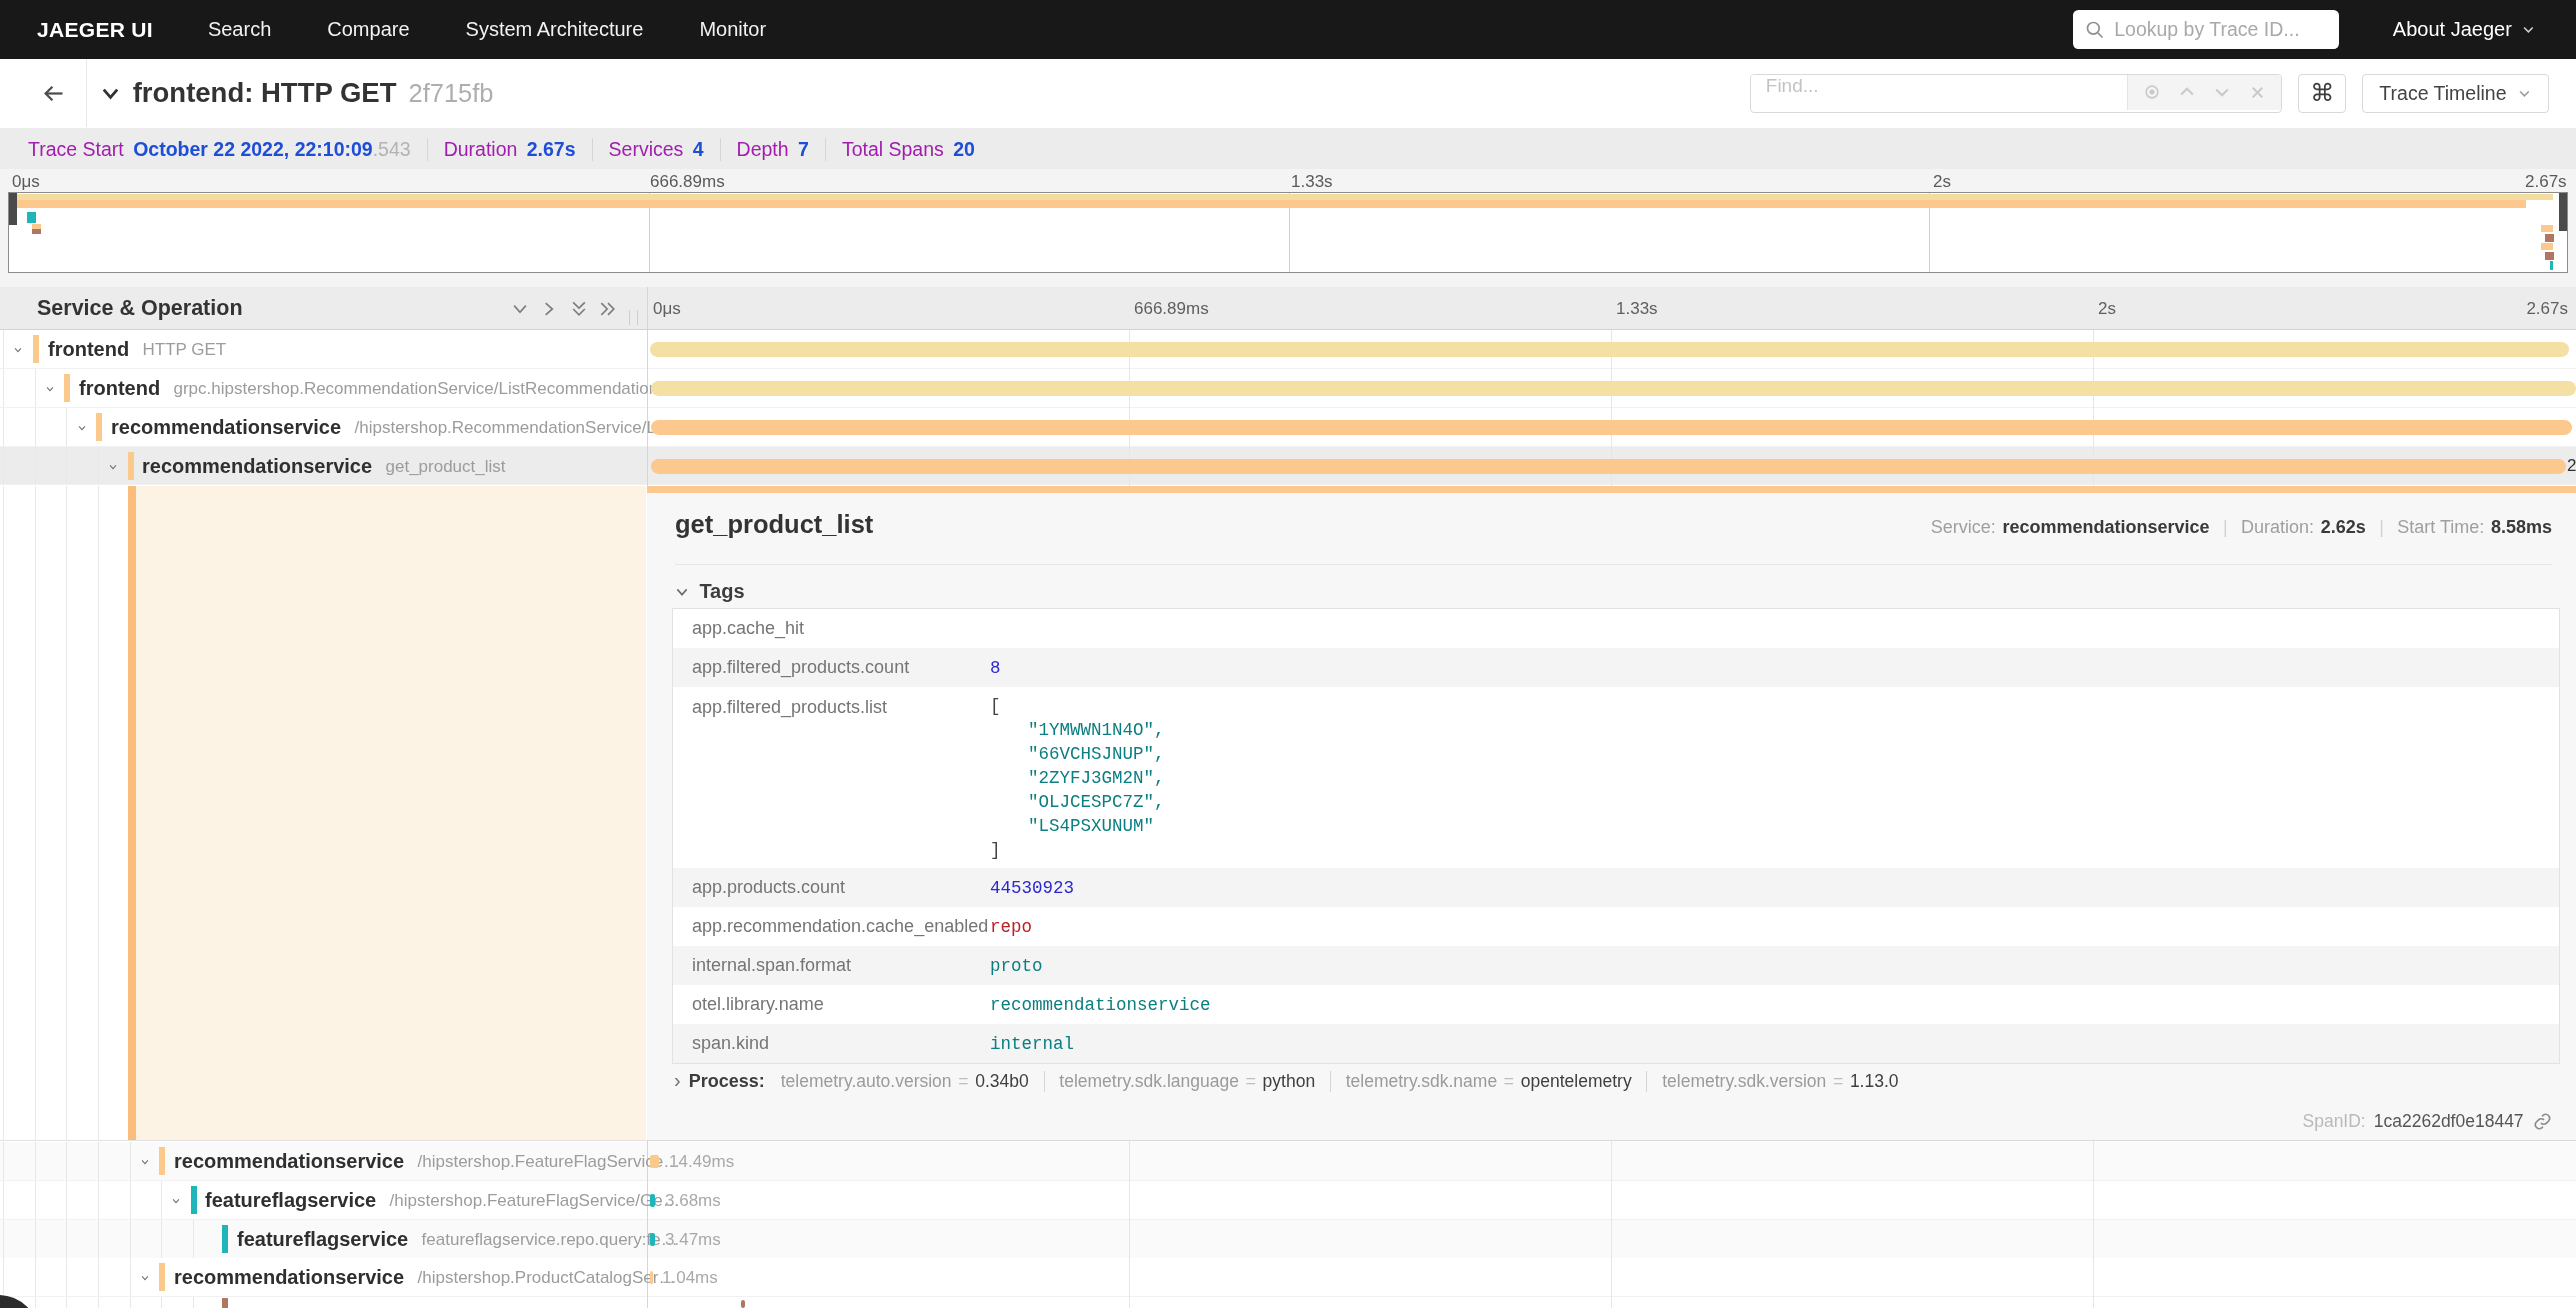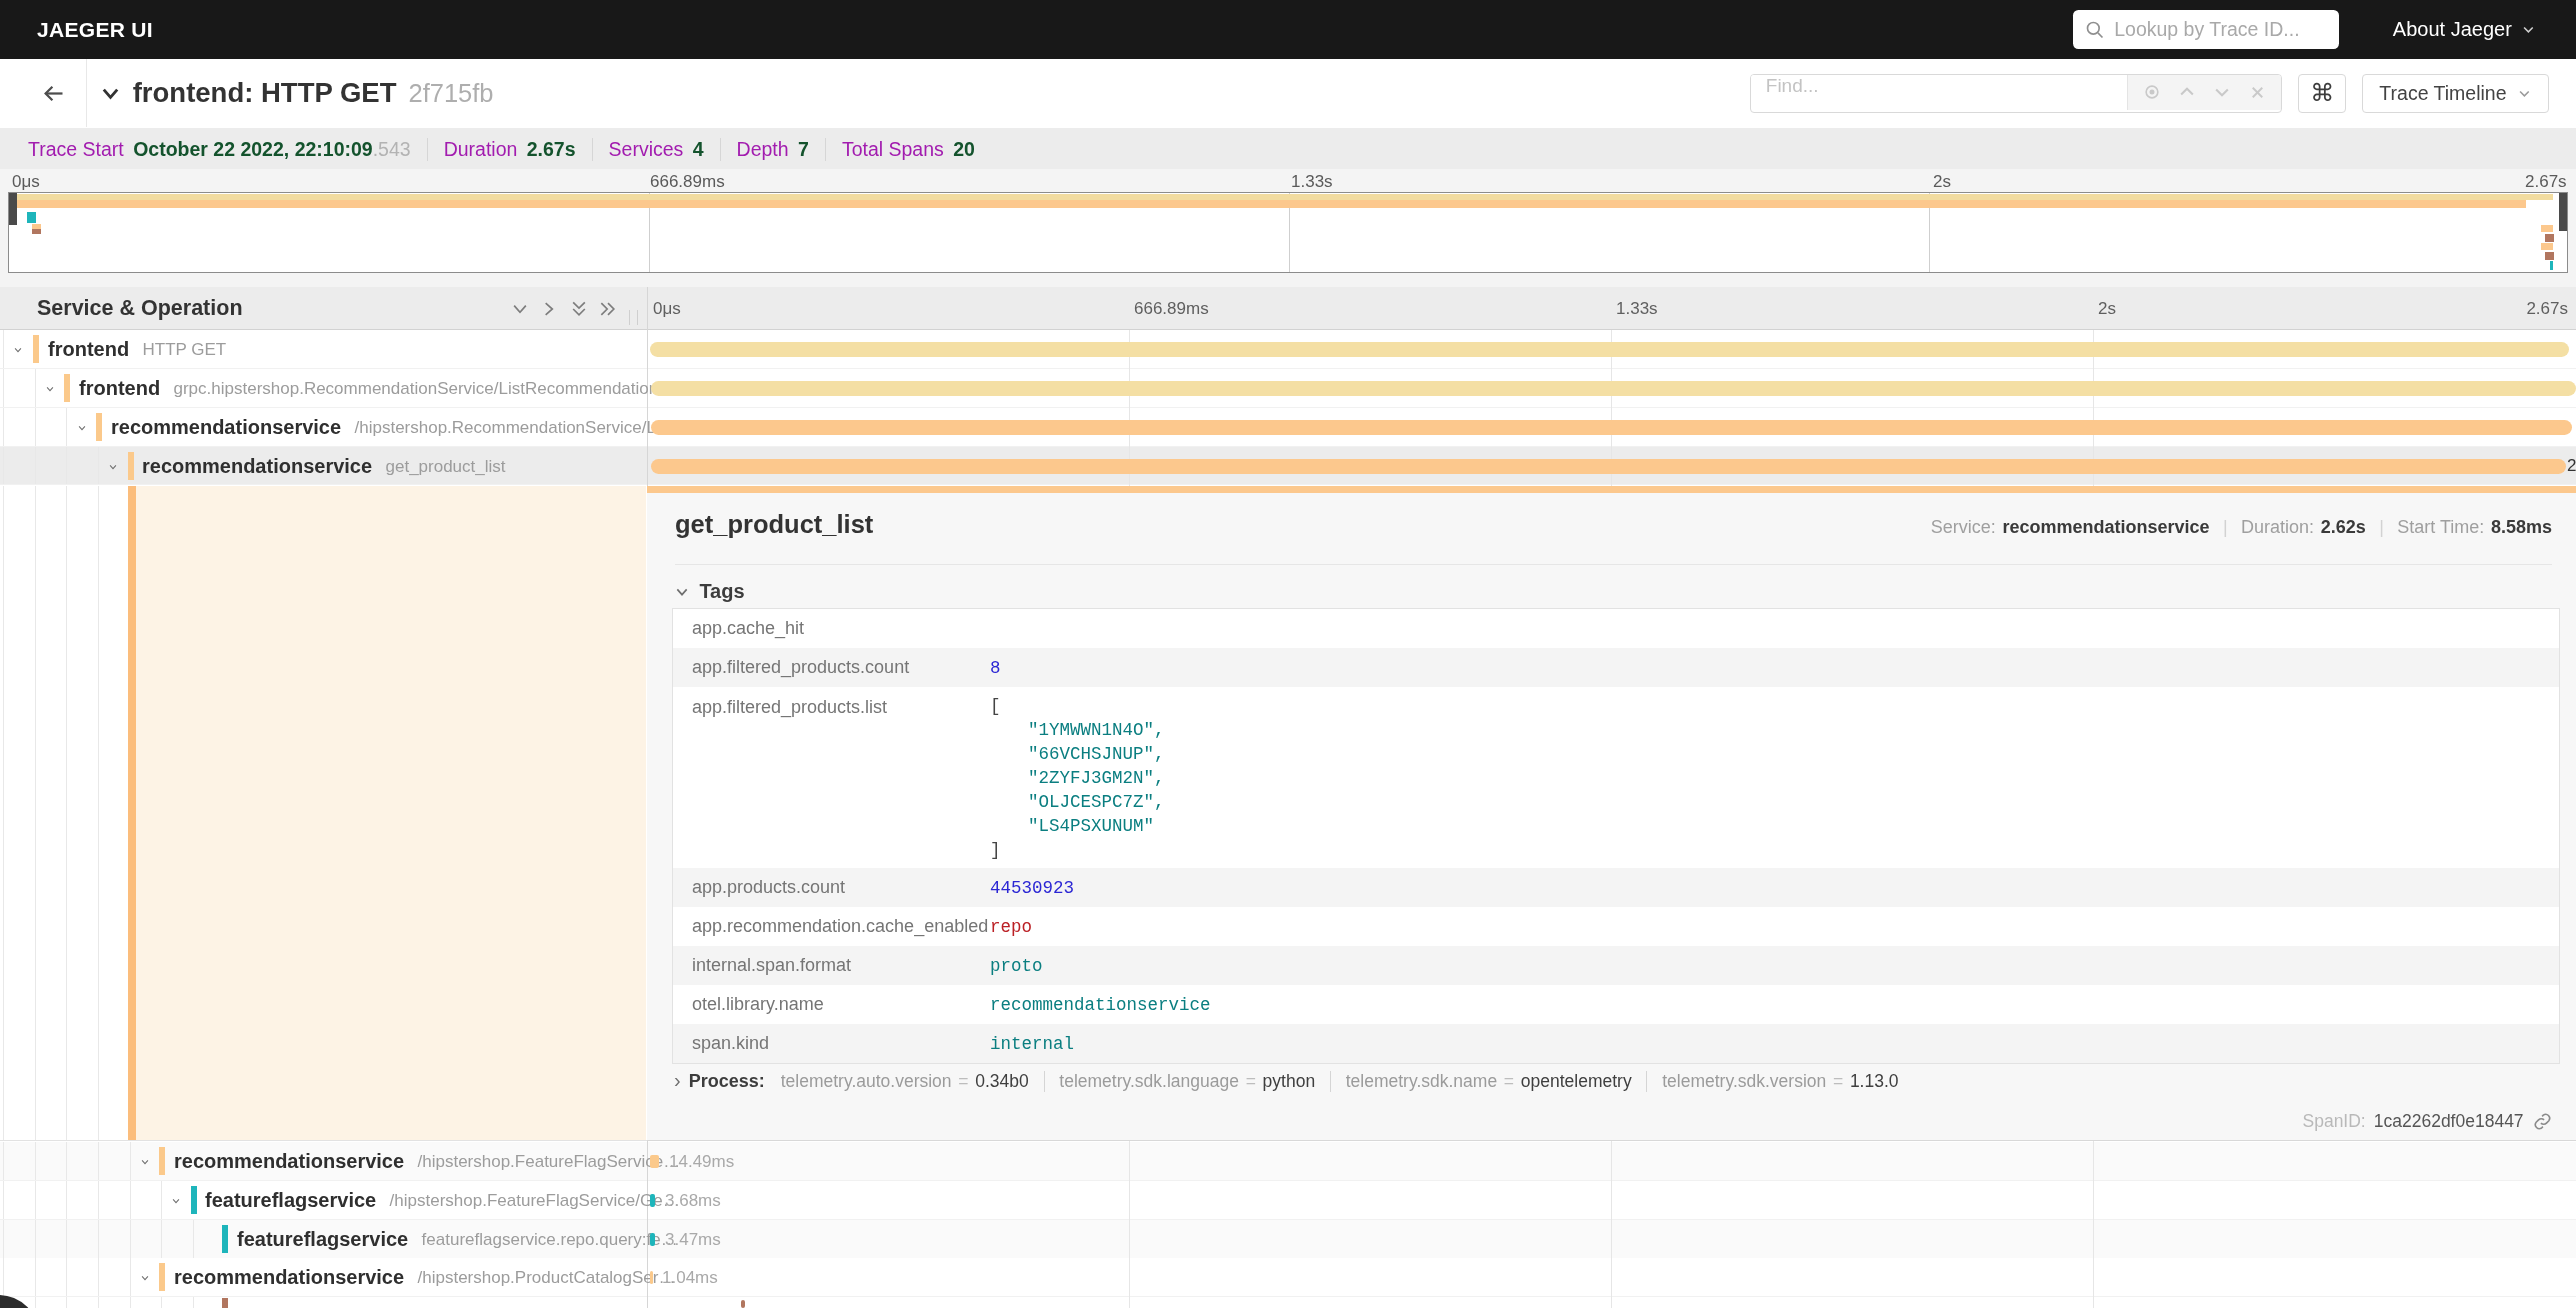--- a/index.html
+++ b/index.html
@@ -46,21 +46,21 @@
     display:flex; align-items:center; padding:0 16px; font-size:19.5px; color:#434343;
     margin-left:16px; cursor:pointer; }
   .view-btn svg { margin-left:10.7px; }
 
   
   .trace-meta { position:absolute; left:0; top:128px; width:2576px; height:42px; background:#ececec;
     display:flex; align-items:center; padding-left:12px; font-size:19.5px; }
   .meta-item { display:flex; align-items:baseline; padding:0 16px; }
   .meta-item + .meta-item { border-left:0.7px solid #d6d6d6; }
   .meta-label { color:#a21caf; margin-right:9.4px; }
-  .meta-value { color:#14532d; font-weight:700; }
+  .meta-value { color:#1d4ed8; font-weight:700; }
   .meta-suffix { color:#b3b3b3; font-weight:400; }
 
   
   .minimap { position:absolute; left:0; top:169px; width:2576px; height:118px; background:#f4f4f4; }
   .mm-label { position:absolute; top:2.7px; font-size:17px; color:#5a5a5a; }
   .mm-canvas { position:absolute; left:8px; top:23px; width:2560px; height:81px; background:#fff;
     border:1.3px solid #8c8c8c; cursor:crosshair; }
   .mm-grid { position:absolute; top:0; width:0.7px; height:100%; background:#cfcfcf; }
   .mm-bar { position:absolute; }
   .mm-handle { position:absolute; width:8px; background:#4a4a4a; cursor:ew-resize; }
@@ -148,20 +148,26 @@
   .corner-arc { position:absolute; left:-42px; top:1295px; width:81px; height:81px;
     border-radius:50%; background:#2c2c2c; z-index:8; }
 </style>
 </head>
 <body>
 
 <div id="page">
 
   <header class="navbar">
     <div class="brand">JAEGER UI</div>
+    <nav class="nav-items">
+      <div class="nav-item">Search</div>
+      <div class="nav-item">Compare</div>
+      <div class="nav-item">System Architecture</div>
+      <div class="nav-item">Monitor</div>
+    </nav>
     <div class="nav-right">
       <div class="nav-search">
         <span style="display:flex;color:#8f8f8f;">
           <svg width="20" height="20" viewBox="0 0 24 24" fill="none" stroke="currentColor" stroke-width="2">
               <circle cx="10" cy="10" r="7"></circle>
               <line x1="15.5" y1="15.5" x2="21" y2="21"></line>
             </svg>
         </span>
         <input class="nav-search-input" placeholder="Lookup by Trace ID..." style="">
       </div>

